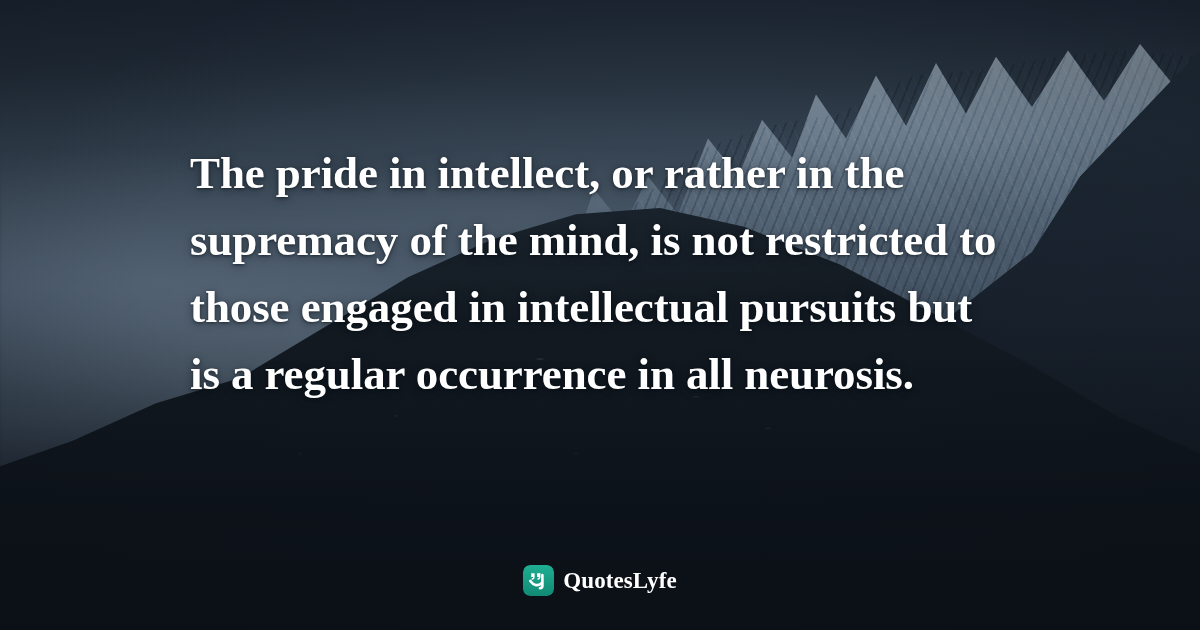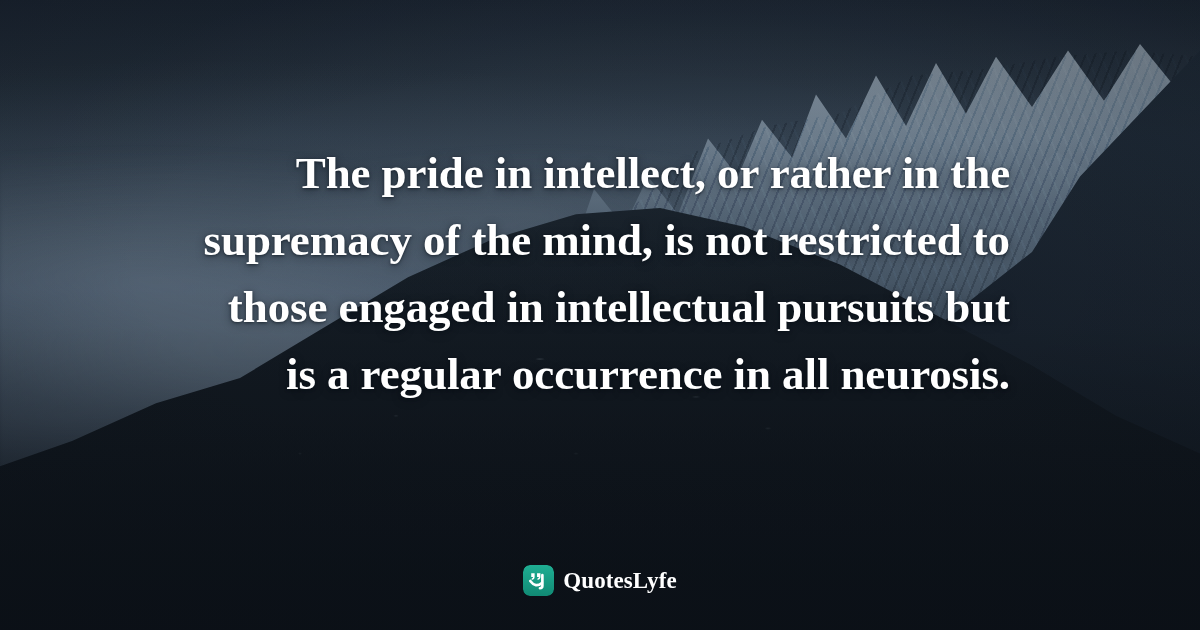--- a/index.html
+++ b/index.html
@@ -149,21 +149,21 @@
     width: 100%;
     height: 100%;
   }
 
   #quote-text {
     position: absolute;
     left: 50%;
     top: 140px;
     transform: translateX(-50%);
     width: 820px;
-    text-align: right;
+    text-align: left;
     color: #ffffff;
     font-family: "Liberation Serif", "DejaVu Serif", serif;
     font-weight: bold;
     font-size: 45px;
     line-height: 67px;
     letter-spacing: -0.1px;
     text-shadow:
       0 1px 3px rgba(6,12,20,0.55),
       0 2px 10px rgba(6,12,20,0.40);
     white-space: pre-line;

